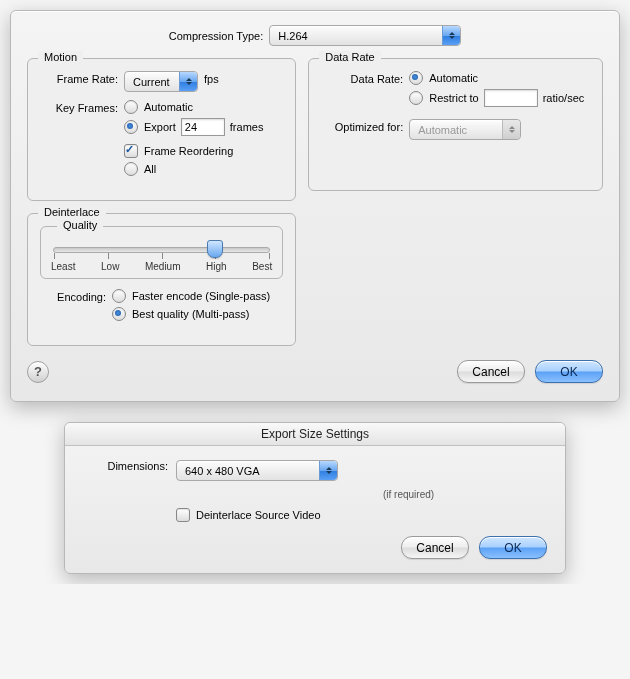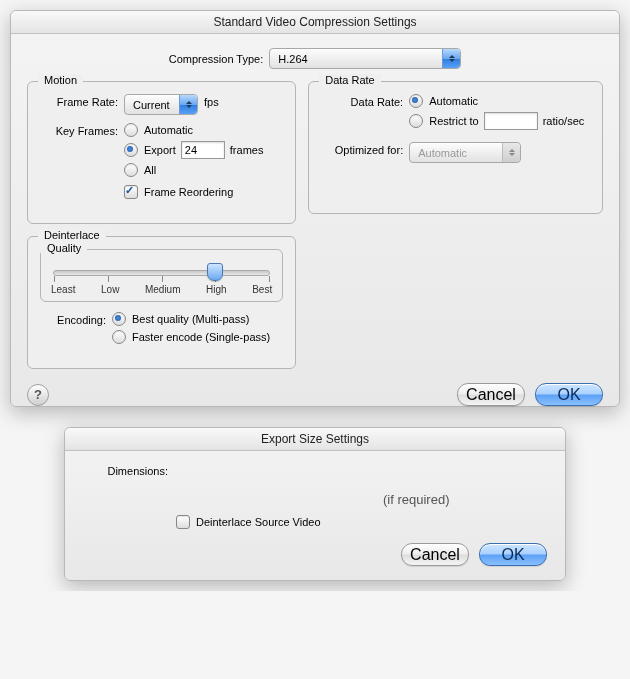--- a/index.html
+++ b/index.html
@@ -21,21 +21,21 @@
 .titlebar {
   text-align: center;
   font-size: 12px;
   padding: 4px 0;
   background: linear-gradient(#f9f9f9, #e4e4e4);
   border-bottom: 1px solid #c0c0c0;
   border-radius: 6px 6px 0 0;
   color: #222;
 }
 .dialog-body {
-  padding: 14px 16px 0 16px;
+  padding: 14px 16px 18px 16px;
 }
 .row-center {
   display: flex;
   align-items: center;
   justify-content: center;
   margin-bottom: 12px;
 }
 .label-right {
   text-align: right;
 }
@@ -144,21 +144,21 @@
 .opt-row span.opt-lbl { margin-left:2px; }
 
 .quality-box {
   border:1px solid #b5b5b5;
   border-radius:6px;
   padding:18px 10px 6px 10px;
   position:relative;
   margin-bottom:10px;
 }
 .quality-box .legend {
-  position:absolute; top:-8px; left:0; background:#efefef; padding:0 6px;
+  position:absolute; top:-8px; left:16px; background:#efefef; padding:0 6px;
 }
 .slider-track {
   height:4px;
   background: linear-gradient(#c8c8c8,#e8e8e8);
   border:1px solid #aaa;
   border-radius:3px;
   position:relative;
   margin:2px 2px 2px 2px;
 }
 .slider-tick { position:absolute; width:1px; height:6px; background:#888; top:5px; }
@@ -203,42 +203,41 @@
   color:#555;font-weight:bold;font-size:13px;
   box-shadow:inset 0 1px 0 #fff;
 }
 .spacer { flex:1; }
 .aqua-btn {
   min-width:66px;
   height:21px;
   border-radius:11px;
   border:1px solid #9a9a9a;
   background:linear-gradient(#fefefe,#ededed 49%,#dcdcdc 51%,#f5f5f5);
-  font-size:16px;
+  font-size:12px;
   display:flex;align-items:center;justify-content:center;
   box-shadow:inset 0 1px 0 #fff, 0 1px 1px rgba(0,0,0,0.1);
   margin-left:10px;
 }
 .aqua-btn.default {
   border-color:#3a6fb0;
   background:linear-gradient(#cfe6ff,#a8d0ff 49%,#5aa0f5 51%,#8ac0ff);
   color:#0a2a55;
 }
 
 .dialog2 .dialog-body { padding:14px 18px; }
-.dim-row { display:flex;margin-bottom:15px; }
+.dim-row { display:flex;margin-bottom:8px; }
 .dim-row .lbl { width:85px; text-align:right; padding-right:8px; }
 .check-row { display:flex;align-items:center;margin-left:93px;margin-bottom:4px; }
-.hint { font-size:13px; color:#555; margin-left:300px; margin-bottom:8px; }
+.hint { font-size:10px; color:#555; margin-left:300px; margin-bottom:8px; }
 </style>
 </head>
 <body>
 
 <div class="dialog">
-  <div class="titlebar">Standard Video Compression Settings</div>
   <div class="dialog-body">
 
     <div class="row-center">
       <span class="label-right" style="margin-right:6px">Compression Type:</span>
       <div class="aqua-select" style="width:190px">
         <span class="sel-text">H.264</span>
         <div style="flex:1"></div>
         <div class="sel-btn">
             <div class="tri up"></div>
             <div class="tri dn"></div>
@@ -272,27 +271,27 @@
               <div class="opt-row">
                 <span class="radio"></span>
                 <span class="opt-lbl">Automatic</span>
               </div>
               <div class="opt-row">
                 <span class="radio checked"></span>
                 <span class="opt-lbl">Export</span>
                 <input class="text-input" style="width: 36px; margin: 0px 5px;" value="24">
                 <span>frames</span>
               </div>
-              <div class="opt-row">
-                <span class="radio"></span>
-                <span class="opt-lbl">All</span>
-              </div>
               <div class="opt-row" style="margin-top:8px">
                 <span class="checkbox checked"></span>
                 <span class="opt-lbl">Frame Reordering</span>
+              </div>
+              <div class="opt-row">
+                <span class="radio"></span>
+                <span class="opt-lbl">All</span>
               </div>
             </div>
           </div>
         </div>
 
         <div class="fieldset">
           <span class="legend">Deinterlace</span>
 
           <div class="quality-box">
             <span class="legend">Quality</span>
@@ -310,26 +309,26 @@
               <span>Medium</span>
               <span>High</span>
               <span>Best</span>
             </div>
           </div>
 
           <div class="form-row">
             <span class="lbl" style="width:66px">Encoding:</span>
             <div>
               <div class="opt-row">
+                <span class="radio"></span>
+                <span class="opt-lbl">Faster encode (Single-pass)</span>
+              </div>
+              <div class="opt-row">
                 <span class="radio checked"></span>
                 <span class="opt-lbl">Best quality (Multi-pass)</span>
-              </div>
-              <div class="opt-row">
-                <span class="radio"></span>
-                <span class="opt-lbl">Faster encode (Single-pass)</span>
               </div>
             </div>
           </div>
         </div>
       </div>
 
       <div class="col-right">
 
         <div class="fieldset" style="margin-bottom:12px; min-height:107px;">
           <span class="legend">Data Rate</span>
@@ -380,20 +379,28 @@
     </div>
   </div>
 </div>
 
 <div class="dialog dialog2" style="width:500px;margin:0 auto">
   <div class="titlebar">Export Size Settings</div>
   <div class="dialog-body">
 
     <div class="dim-row">
       <span class="lbl">Dimensions:</span>
+      <div class="aqua-select" style="width:160px">
+        <span class="sel-text">640 x 480 VGA</span>
+        <div style="flex:1"></div>
+        <div class="sel-btn">
+            <div class="tri up"></div>
+            <div class="tri dn"></div>
+          </div>
+      </div>
     </div>
 
     <div class="hint">(if required)</div>
 
     <div class="check-row" style="margin-bottom:14px">
       <span class="checkbox"></span>
       <span style="margin-left:2px">Deinterlace Source Video</span>
     </div>
 
     <div class="footer" style="margin-top:6px">

